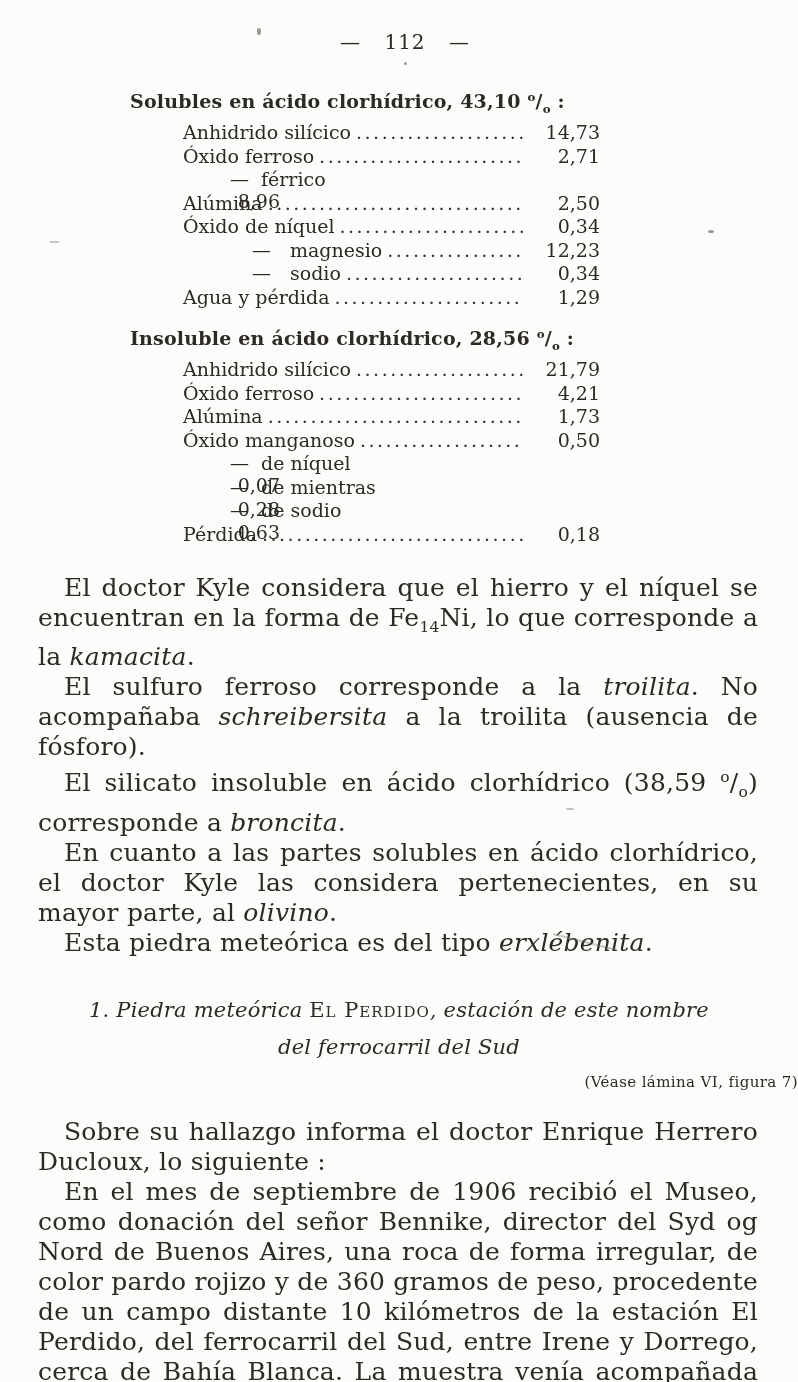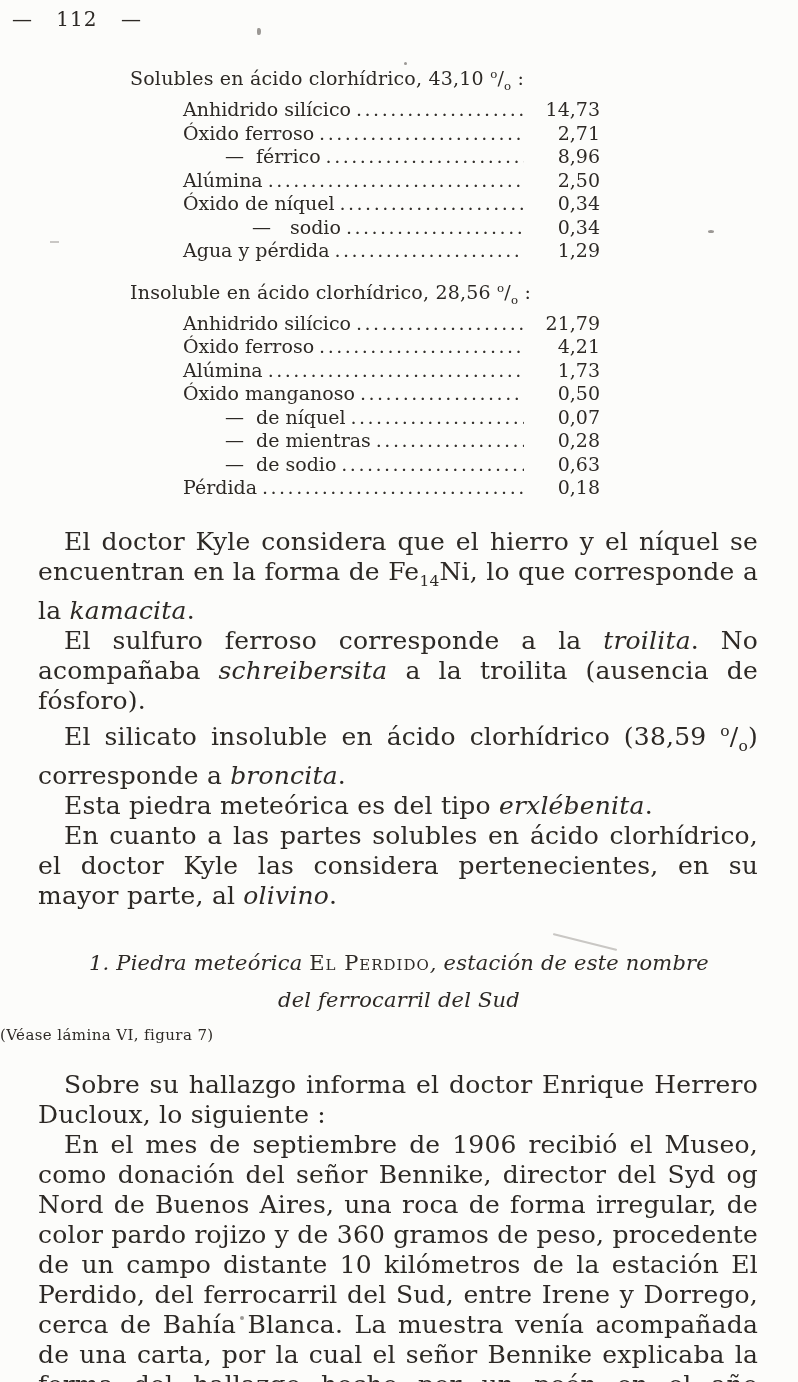--- a/index.html
+++ b/index.html
@@ -6,51 +6,52 @@
   .page {
     position:relative;
     width:798px; height:1382px;
     background:#fcfcfa;
     color:#2d2925;
     font-family:"DejaVu Serif", serif;
     overflow:hidden;
   }
   
   .page-num {
-    padding-top:7px;
+    padding-top:30px;
+    text-align:center;
     font-size:20px;
     word-spacing:16px;
     letter-spacing:1px;
     margin-left:12px;
   }
   
   .tables { margin:31px 0 0 130px; width:470px; font-size:19px; }
   .tables.t2 { margin-top:13px; }
-  .t-header { line-height:24px; letter-spacing:.2px; }
+  .t-header { line-height:24px; letter-spacing:.2px;font-weight:bold; }
   .t-rows { margin-left:53px; }
   .t-row { display:flex; align-items:baseline; height:23.5px; }
-  .t-row.lvl1 { padding-left:30px; }
+  .t-row.lvl1 { padding-left:30px;flex-direction:column; }
   .t-row.lvl2 { padding-left:50px; }
   .t-label { white-space:nowrap;text-align:center; }
   .dash { display:inline-block; width:43px; }
   .lvl2 .dash { width:57px; }
   .dots { flex:1 1 auto; overflow:hidden; white-space:nowrap; margin:0 14px 0 5px; }
   .dots::after {
     content:"........................................................................";
     letter-spacing:2.5px; color:#34302b;
   }
   .t-value { flex:0 0 auto; width:62px; text-align:right; }
   
   .body-text { margin:28px 40px 0 38px; font-size:25px; line-height:30px; text-align:justify; letter-spacing:.2px; }
   .body-text p { margin:0; text-indent:26px; }
   .analysis { margin-top:27px; }
   .hallazgo { margin-top:26px; }
   
   .section-heading { margin-top:34px; text-align:center; font-size:21px; line-height:37px; letter-spacing:.2px; }
-  .caption { margin-top:7px; text-align:left; font-size:15px; letter-spacing:.4px; }
+  .caption { margin-top:7px; text-align:right; font-size:15px; letter-spacing:.4px; }
   
   .seg-i  { font-style:italic; }
   .seg-sc { font-variant:small-caps; letter-spacing:1px; }
   .seg-sub{ vertical-align:sub;   font-size:.62em; }
   .seg-sup{ vertical-align:super; font-size:.62em; }
   
   .speck { position:absolute; background:#4a453f; border-radius:50%; opacity:.55; }
   .stroke { position:absolute; background:#6a655e; opacity:.35; }
 </style>
 </head>
@@ -80,20 +81,25 @@
         </div>
         <div class="t-row">
           <span class="t-label"><span>Alúmina</span></span>
           <span class="dots"></span>
           <span class="t-value">2,50</span>
         </div>
         <div class="t-row">
           <span class="t-label"><span>Óxido de níquel</span></span>
           <span class="dots"></span>
           <span class="t-value">0,34</span>
+        </div>
+        <div class="t-row lvl2">
+          <span class="t-label"><span class="dash">—</span><span>magnesio</span></span>
+          <span class="dots"></span>
+          <span class="t-value">12,23</span>
         </div>
         <div class="t-row lvl2">
           <span class="t-label"><span class="dash">—</span><span>sodio</span></span>
           <span class="dots"></span>
           <span class="t-value">0,34</span>
         </div>
         <div class="t-row">
           <span class="t-label"><span>Agua y pérdida</span></span>
           <span class="dots"></span>
           <span class="t-value">1,29</span>
@@ -144,22 +150,22 @@
           <span class="dots"></span>
           <span class="t-value">0,18</span>
         </div>
       </div>
   </section>
 
   <section class="body-text analysis">
     <p><span>El doctor Kyle considera que el hierro y el níquel se encuentran en la forma de Fe</span><span class="seg-sub">14</span><span>Ni, lo que corresponde a la </span><span class="seg-i">kamacita</span><span>.</span></p>
     <p><span>El sulfuro ferroso corresponde a la </span><span class="seg-i">troilita</span><span>. No acompañaba </span><span class="seg-i">schreibersita</span><span> a la troilita (ausencia de fósforo).</span></p>
     <p><span>El silicato insoluble en ácido clorhídrico (38,59 </span><span class="seg-sup">o</span><span>/</span><span class="seg-sub">o</span><span>) corresponde a </span><span class="seg-i">broncita</span><span>.</span></p>
+    <p><span>En cuanto a las partes solubles en ácido clorhídrico, el doctor Kyle las considera pertenecientes, en su mayor parte, al </span><span class="seg-i">olivino</span><span>.</span></p>
     <p><span>Esta piedra meteórica es del tipo </span><span class="seg-i">erxlébenita</span><span>.</span></p>
-    <p><span>En cuanto a las partes solubles en ácido clorhídrico, el doctor Kyle las considera pertenecientes, en su mayor parte, al </span><span class="seg-i">olivino</span><span>.</span></p>
   </section>
 
   <div class="section-heading">
     <div><span class="seg-i">1. Piedra meteórica </span><span class="seg-sc">El Perdido</span><span class="seg-i">, estación de este nombre</span></div>
     <div><span class="seg-i">del ferrocarril del Sud</span></div>
   </div>
   <div class="caption">(Véase lámina VI, figura 7)</div>
 
   <section class="body-text hallazgo">
     <p><span>Sobre su hallazgo informa el doctor Enrique Herrero Ducloux, lo siguiente :</span></p>

